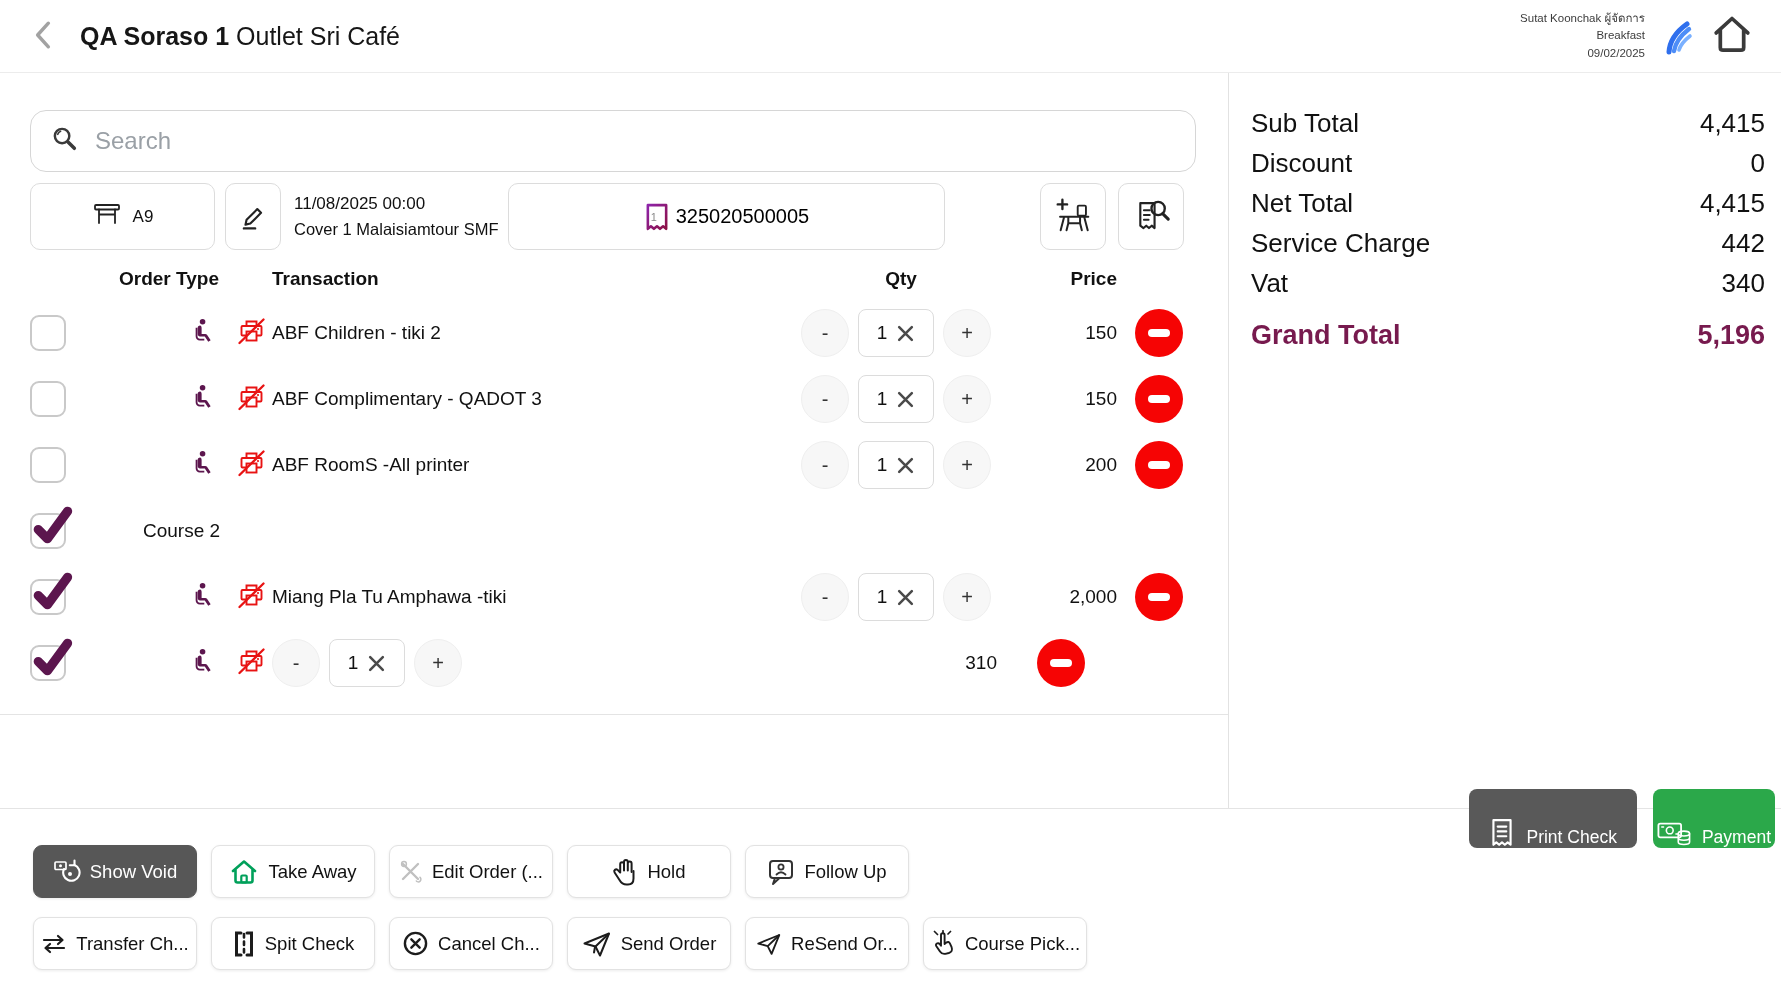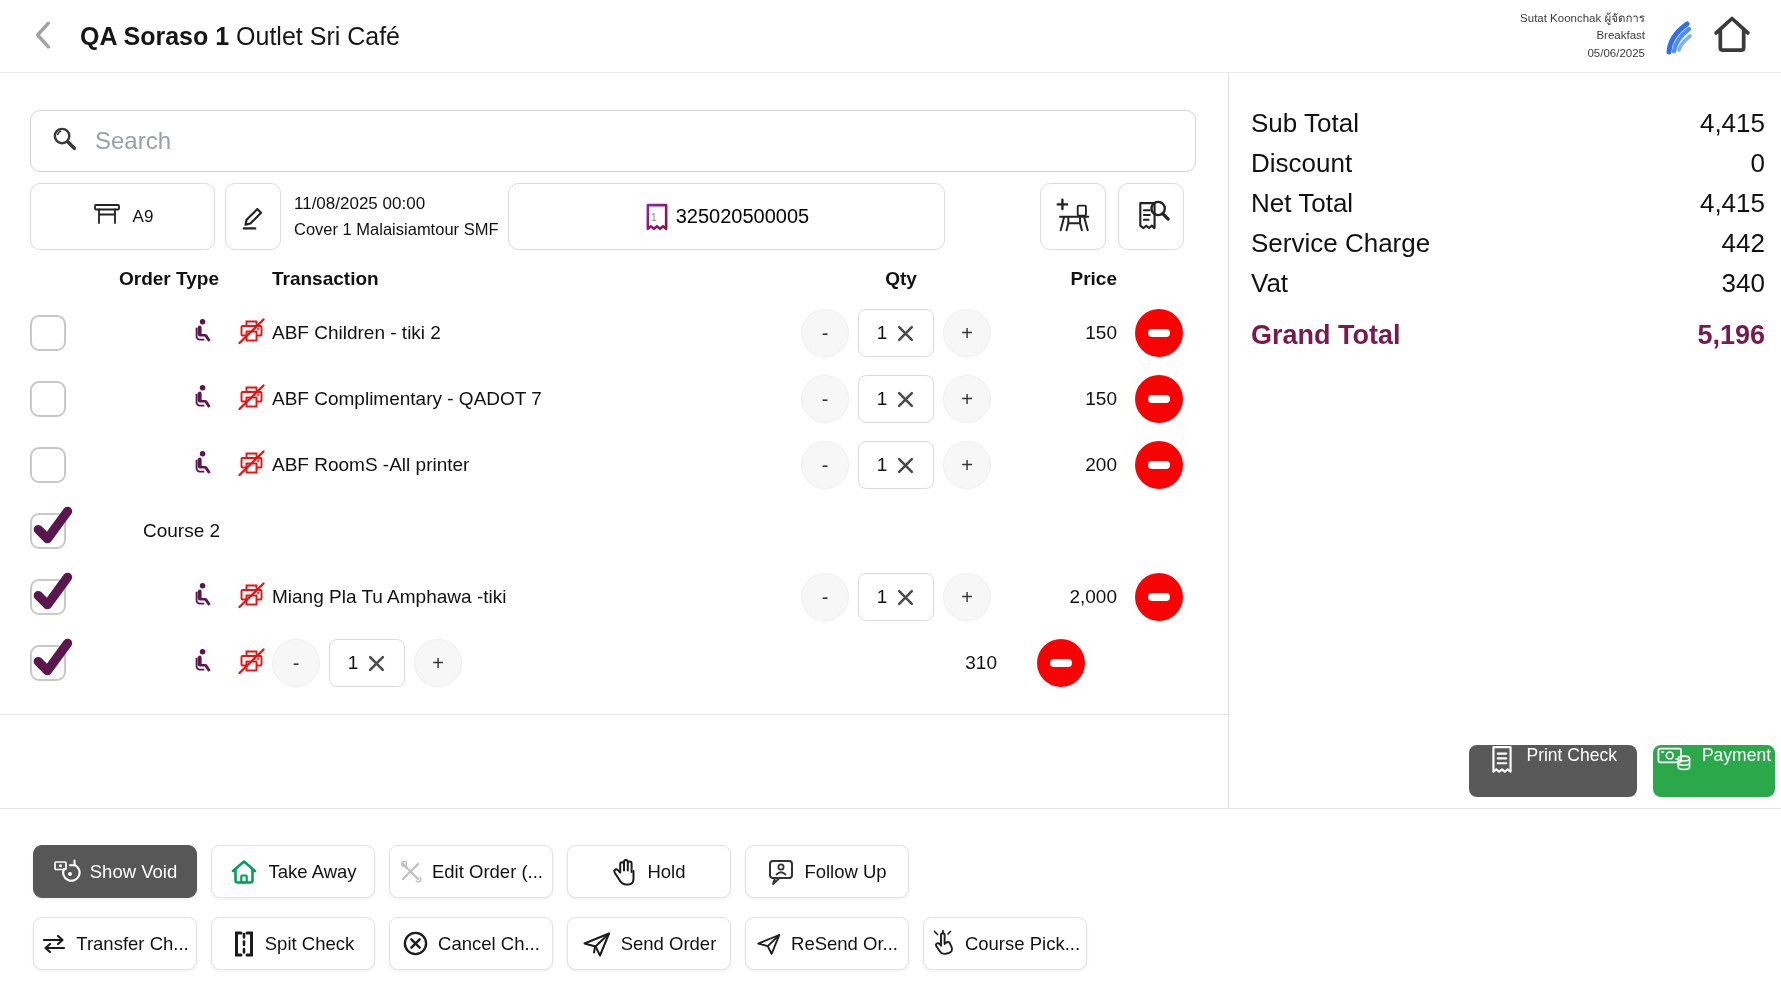--- a/index.html
+++ b/index.html
@@ -15,21 +15,21 @@
   .title b { font-weight:700; }
   .hdr-right { margin-left:auto; display:flex; align-items:center; gap:14px; }
   .hdr-meta { text-align:right; font-size:11.5px; line-height:1.5; color:#3c3c3c; }
   .logo { width:36px; height:40px; }
   .home-btn { background:none; border:none; cursor:pointer; width:46px; height:44px; }
   
   .content { display:flex; height:735px; position:relative; }
   .left { width:1229px; border-right:1px solid #e2e2e2; }
   .right { flex:1; padding:30px 16px 0 22px; position:relative; }
   
-  .search-box { margin:37px 32px 0 30px; height:62px; border:1px solid #d6d6d6; border-radius:10px; display:flex; align-items:center; padding:0 20px; gap:16px; background:#fff; }
+  .search-box { margin:37px 32px 0 30px; height:62px; border:1px solid #d6d6d6; border-radius:16px; display:flex; align-items:center; padding:0 20px; gap:16px; background:#fff; }
   .search-box input { border:none; outline:none; flex:1; font-size:24px; font-family:inherit; color:#222; }
   .search-box input::placeholder { color:#9aa0a6; }
   
   .info-row { margin:11px 44px 0 30px; height:67px; display:flex; align-items:stretch; }
   .pill { border:1px solid #dcdcdc; border-radius:10px; background:#fff; display:flex; align-items:center; justify-content:center; cursor:pointer; }
   .table-btn { width:185px; gap:11px; font-size:17px; color:#111; }
   .pencil-btn { width:56px; margin-left:10px; }
   .cover-block { margin-left:13px; display:flex; flex-direction:column; justify-content:center; gap:6px; }
   .cover-line1 { font-size:17px; color:#111; }
   .cover-line2 { font-size:16.5px; color:#111; }
@@ -57,21 +57,21 @@
   .qty-val { font-size:19px; color:#111; }
   .price { font-size:19px; text-align:right; padding-right:4px; }
   .remove-btn { width:48px; height:48px; border-radius:50%; background:#f60404; border:none; cursor:pointer; display:flex; align-items:center; justify-content:center; justify-self:center; }
   .minus-bar { width:22px; height:8px; background:#fff; border-radius:4px; display:block; }
   .list-end-line { margin-top:18px; border-top:1px solid #e4e4e4; }
   
   .totals-row { display:flex; justify-content:space-between; font-size:26px; padding:4.5px 0; color:#111; }
   .grand-row { display:flex; justify-content:space-between; margin-top:17px; font-size:27px; font-weight:700; color:#771a4e; }
   .check-buttons { position:absolute; right:6px; bottom:-732px; top:auto; display:flex; gap:16px; }
   .check-buttons { bottom:auto; top:672px; }
-  .big-btn { height:52px; border:none; border-radius:8px; display:flex; align-items:flex-start; gap:11px; font-size:17.5px; font-family:inherit; cursor:pointer; color:#fff; }
+  .big-btn { height:59px; border:none; border-radius:8px; display:flex; align-items:flex-end; gap:11px; font-size:17.5px; font-family:inherit; cursor:pointer; color:#fff;margin-top:44px; }
   .print-btn { background:#595959; padding:0 20px; }
   .pay-btn { background:#2ba84a; padding:0 4px; }
   
   .actions { border-top:1px solid #e4e4e4; padding:36px 0 0 33px; }
   .act-row { display:flex; gap:14px; margin-bottom:19px; }
   .act-btn { width:164px; height:53px; background:#fff; border:1px solid #e2e2e2; border-radius:9px; box-shadow:0 1px 3px rgba(0,0,0,.08); display:flex; align-items:center; justify-content:center; gap:9px; font-size:18.5px; color:#111; cursor:pointer; white-space:nowrap; padding:4px 4px; font-family:inherit; }
   .act-btn.dark { background:#575757; border-color:#575757; color:#fff; }
   .act-icon { display:flex; align-items:center; }
 </style>
 </head>
@@ -85,21 +85,21 @@
         <svg width="22" height="30" viewBox="0 0 18 28">
             <polyline points="14 3 4 14 14 25" fill="none" stroke="#a2a2a2" stroke-width="3.2" stroke-linecap="round" stroke-linejoin="round"></polyline>
           </svg>
       </span>
     </button>
     <div class="title"><b>QA Soraso 1</b><span> Outlet Sri Café</span></div>
     <div class="hdr-right">
       <div class="hdr-meta">
         <div>Sutat Koonchak ผู้จัดการ</div>
         <div>Breakfast</div>
-        <div>05/06/2025</div>
+        <div>09/02/2025</div>
       </div>
       <span class="logo">
         <svg width="36" height="40" viewBox="0 0 36 40">
           <path d="M10 36 Q11 20 28 8" fill="none" stroke="#2f6fed" stroke-width="5" stroke-linecap="round"></path>
           <path d="M15 35 Q17 23 30 13" fill="none" stroke="#4d8df7" stroke-width="4.4" stroke-linecap="round"></path>
           <path d="M20 34 Q22 27 31 20" fill="none" stroke="#7ab0ff" stroke-width="3.6" stroke-linecap="round"></path>
         </svg>
       </span>
       <button class="home-btn">
         <span>
@@ -238,21 +238,21 @@
                   <path d="M3.8 9.6 L3.8 18.4 C3.8 21 5.6 22.8 8.2 22.8 L12.8 22.8 L12.8 21 L8.3 21 C6.7 21 5.7 20 5.7 18.4 L5.7 9.6 Z"></path>
                 </svg></span>
               <span><svg width="29" height="27" viewBox="0 0 29 27">
                   <path d="M9.5 8 V3.5 H19.5 V8" fill="none" stroke="#e81313" stroke-width="1.9"></path>
                   <rect x="4.5" y="8" width="20" height="9.5" rx="1" fill="none" stroke="#e81313" stroke-width="1.9"></rect>
                   <circle cx="21" cy="11" r="1.1" fill="#e81313"></circle>
                   <rect x="9.5" y="13.5" width="10" height="9" fill="#fff" stroke="#e81313" stroke-width="1.9"></rect>
                   <path d="M2.5 25 L26.5 1.5" stroke="#e81313" stroke-width="2.3" stroke-linecap="round"></path>
                 </svg></span>
             </span>
-            <span class="item-name">ABF Complimentary - QADOT 7</span>
+            <span class="item-name">ABF Complimentary - QADOT 3</span>
             <span class="qty-cell">
               <button class="qty-btn">-</button>
               <span class="qty-box">
                 <span class="qty-val">1</span>
                 <span>
                   <svg width="19" height="19" viewBox="0 0 18 18" style="display:block">
                     <path d="M3 3 L15 15 M15 3 L3 15" stroke="#4a4a4a" stroke-width="2.4" stroke-linecap="round"></path>
                   </svg>
                 </span>
               </span>

